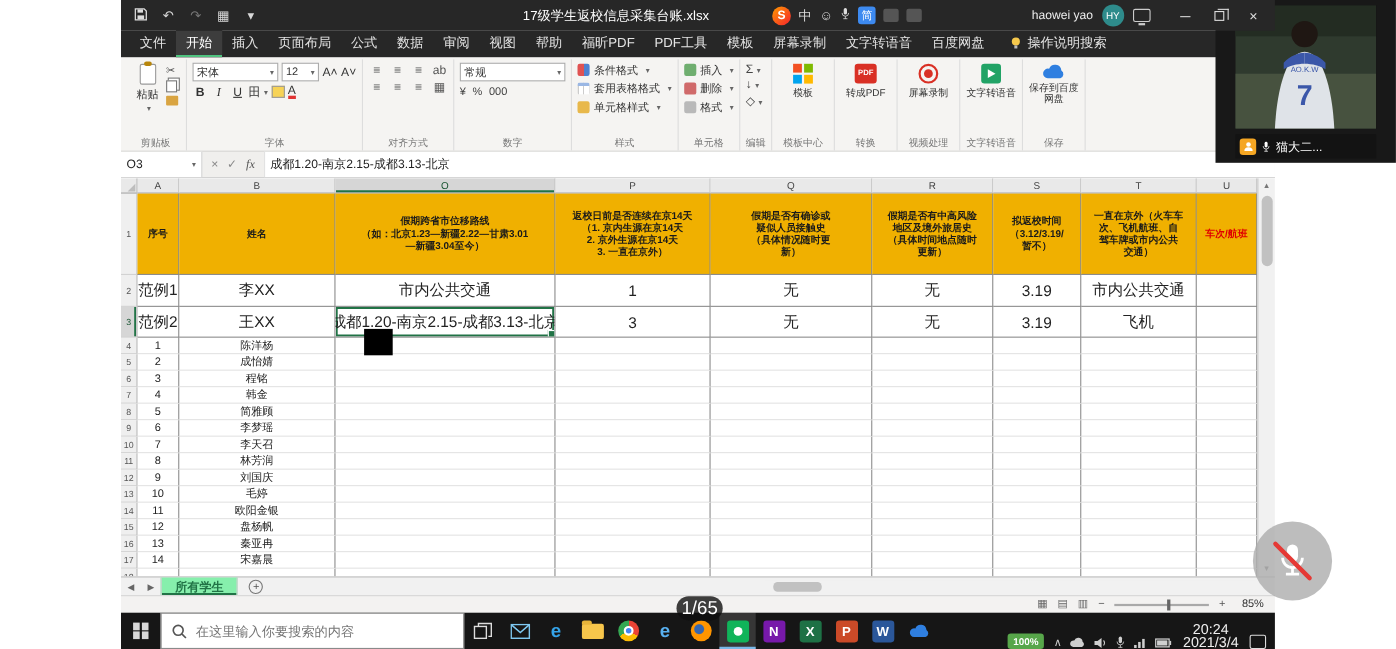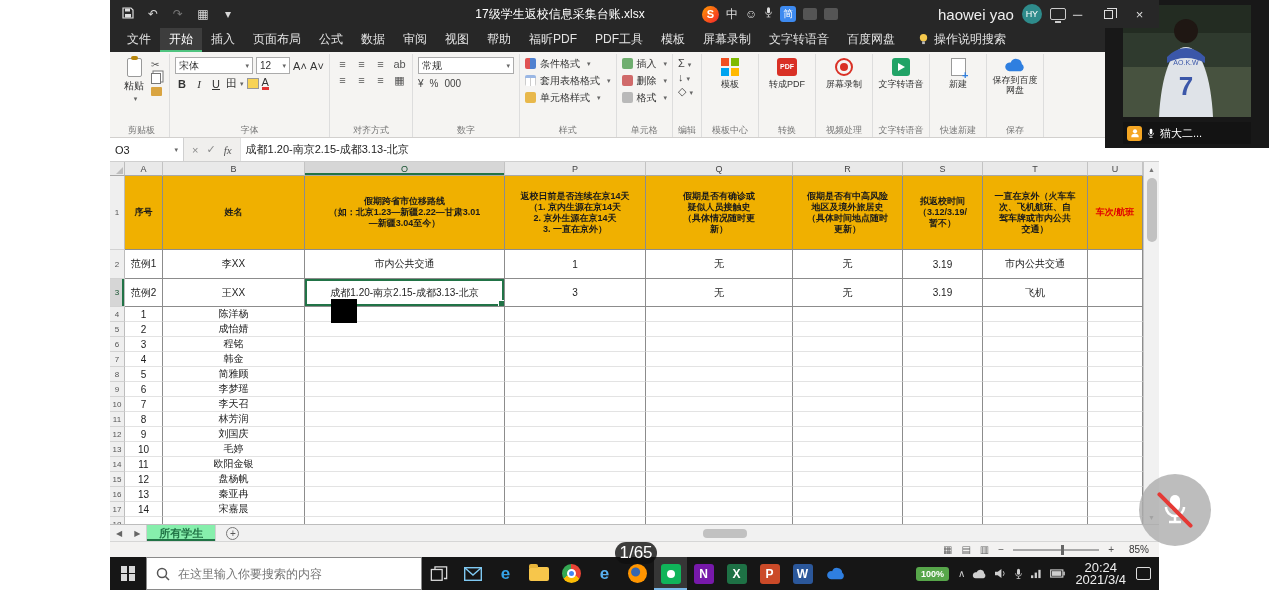--- a/index.html
+++ b/index.html
@@ -12,21 +12,21 @@
   .qat{position:absolute;left:10px;top:0;height:28px;display:flex;align-items:center;gap:9px}
   .qi{width:16px;text-align:center;color:#d8d8d8;font-size:12px}
   .qi.dim{color:#777}
   .tb-title{position:absolute;left:310px;width:280px;top:0;height:28px;display:flex;align-items:center;justify-content:center;color:#fff;font-size:12px;white-space:nowrap}
   .ime{position:absolute;left:592px;top:0;height:28px;display:flex;align-items:center;gap:7px}
   .slogo{width:17px;height:17px;border-radius:50%;background:linear-gradient(135deg,#ff9a00,#f5222d);color:#fff;font-weight:bold;font-size:11px;display:flex;align-items:center;justify-content:center}
   .imebtn{color:#ddd;font-size:12px}
   .imejian{width:16px;height:16px;background:#3d8af0;color:#fff;font-size:10px;display:flex;align-items:center;justify-content:center;border-radius:3px}
   .imesq{width:14px;height:12px;background:#555;border-radius:2px}
   .userarea{position:absolute;left:828px;top:0;height:28px;display:flex;align-items:center;gap:8px}
-  .uname{color:#eee;font-size:15px}
+  .uname{color:#eee;font-size:11px}
   .avatar{width:20px;height:20px;border-radius:50%;background:#2e8b8b;color:#fff;font-size:9px;display:flex;align-items:center;justify-content:center}
   .shareic{width:16px;height:12px;border:1.2px solid #ccc;border-radius:2px;position:relative}
   .shareic::after{content:"";position:absolute;left:4px;bottom:-4px;width:6px;height:2px;background:#ccc}
   .winctl{position:absolute;left:952px;top:0;height:28px;display:flex}
   .wbtn{width:31px;height:28px;display:flex;align-items:center;justify-content:center;color:#ddd;font-size:13px}
   .restoreic{width:9px;height:9px;border:1.2px solid #ddd;position:relative}
   .restoreic::before{content:"";position:absolute;top:-3px;left:2px;width:9px;height:9px;border:1.2px solid #ddd;border-bottom:none;border-left:none}
 
   
   .ribtabs{position:absolute;top:28px;left:0;right:0;height:24px;background:#272727;display:flex;align-items:flex-end;padding-left:8px;z-index:10}
@@ -91,21 +91,21 @@
   .colh{background:#e9e9e9;border-right:1px solid #c3c3c3;border-bottom:1px solid #a8a8a8;font-size:9px;color:#444;display:flex;align-items:center;justify-content:center}
   .colh.colsel{background:#d6d6d6;box-shadow:inset 0 -2px 0 #217346;color:#14512e}
   .grow{display:flex}
   .gut{width:15px;background:#efefef;border-right:1px solid #bdbdbd;border-bottom:1px solid #d2d2d2;font-size:8px;color:#555;display:flex;align-items:center;justify-content:center;flex:none}
   .gut.gutsel{background:#d6d6d6;box-shadow:inset -2px 0 0 #217346;color:#14512e}
   .gc{border-right:1px solid #8c8c8c;border-bottom:1px solid #8c8c8c;display:flex;align-items:center;justify-content:center;overflow:hidden;flex:none}
   .cw-a{width:38px}.cw-b{width:142px}.cw-o{width:200px}.cw-p{width:141px}.cw-q{width:147px}.cw-r{width:110px}.cw-s{width:80px}.cw-t{width:105px}.cw-u{width:55px}
   .r1{height:74px}.r2{height:29px}.r3{height:28px}
   .hdrcell{background:#f0b000;font-weight:bold;font-size:9px;line-height:11px;white-space:pre-line;text-align:center;color:#1a1a1a;padding:0 2px}
   .hdrcell.red{color:#e00000}
-  .excell{font-size:10px;color:#222;white-space:nowrap}
+  .excell{font-size:14px;color:#222;white-space:nowrap}
   .srow .gc{border-bottom:1px solid #e3e3e3;font-size:10px;color:#222;height:15px}
   .srow{height:15px}
   .selcell{position:relative;box-shadow:inset 0 0 0 2px #217346}
   .selcell::after{content:"";position:absolute;right:-1px;bottom:-1px;width:5px;height:5px;background:#217346;border:1px solid #fff}
   .vscroll{position:absolute;right:0;top:0;width:16px;height:362px;background:#f1f1f1;border-left:1px solid #c6c6c6;display:flex;flex-direction:column;align-items:center;font-size:7px;color:#777}
   .varrow{height:14px;display:flex;align-items:center;justify-content:center;width:100%}
   .vthumb{width:10px;height:64px;background:#c1c1c1;border-radius:5px;margin-top:2px}
   .vspacer{flex:1}
 
   
@@ -117,21 +117,21 @@
   .hthumb{position:absolute;left:8px;top:1px;width:44px;height:9px;background:#c1c1c1;border-radius:4px}
 
   
   .statusbar{position:absolute;top:541px;left:0;right:0;height:16px;background:#f3f2f1;border-top:1px solid #d6d6d6;display:flex;align-items:center;justify-content:flex-end;gap:9px;padding-right:10px;font-size:10px;color:#555}
   .viewic{font-size:10px;color:#666}
   .zoomtrack{width:86px;height:2px;background:#a9a9a9;position:relative}
   .zoomthumb{position:absolute;left:56%;top:-4px;width:3px;height:10px;background:#666}
   .zoompct{min-width:26px;text-align:right;color:#333}
 
   
-  .taskbar{position:absolute;top:557px;left:0;right:0;height:33px;background:#161616;display:flex;align-items:center;color:#ddd}
+  .taskbar{position:absolute;top:557px;left:0;right:0;height:33px;background:#161616;display:flex;align-items:flex-end;color:#ddd}
   .start{width:36px;height:33px;display:flex;align-items:center;justify-content:center}
   .winlogo{width:15px;height:15px;display:grid;grid-template-columns:6.5px 6.5px;grid-template-rows:6.5px 6.5px;gap:1.5px}
   .winlogo span{background:#d8d8d8}
   .tsearch{width:276px;height:33px;background:#fff;border:1px solid #8a8a8a;display:flex;align-items:center;gap:8px;padding:0 9px}
   .tsearch input{border:none;outline:none;font-size:12px;color:#444;width:220px;background:transparent}
   .tview{width:34px;height:33px;display:flex;align-items:center;justify-content:center}
   .tapps{display:flex;height:33px}
   .tapp{width:33px;height:33px;display:flex;align-items:center;justify-content:center}
   .tapp.active{background:rgba(255,255,255,.14);box-shadow:inset 0 -2px 0 #7ab8e8}
   .tile{width:20px;height:20px;border-radius:3px;color:#fff;font-size:12px;font-weight:bold;display:flex;align-items:center;justify-content:center}
@@ -405,29 +405,20 @@
           <div class="bigbtn">
             <span class="ttsic">
               <span></span>
             </span>
             <span>文字转语音</span>
           </div>
         </div>
       <div class="rlabel">文字转语音</div>
     </div>
 
-    <div class="rgroup">
-      <div class="rgc">
-          <div class="bigbtn">
-            <span class="newic"></span>
-            <span>新建</span>
-          </div>
-        </div>
-      <div class="rlabel">快速新建</div>
-    </div>
 
     <div class="rgroup">
       <div class="rgc">
           <div class="bigbtn">
             <svg width="22" height="14" viewBox="0 0 16 10">
               <path d="M4,9.5 a3.2,3.2 0 1 1 0.9,-6.3 A4.2,4.2 0 0 1 13,4.3 A2.9,2.9 0 0 1 12.3,9.5 z" fill="#2f7fe0"></path>
             </svg>
             <span>保存到百度网盘</span>
           </div>
         </div>

